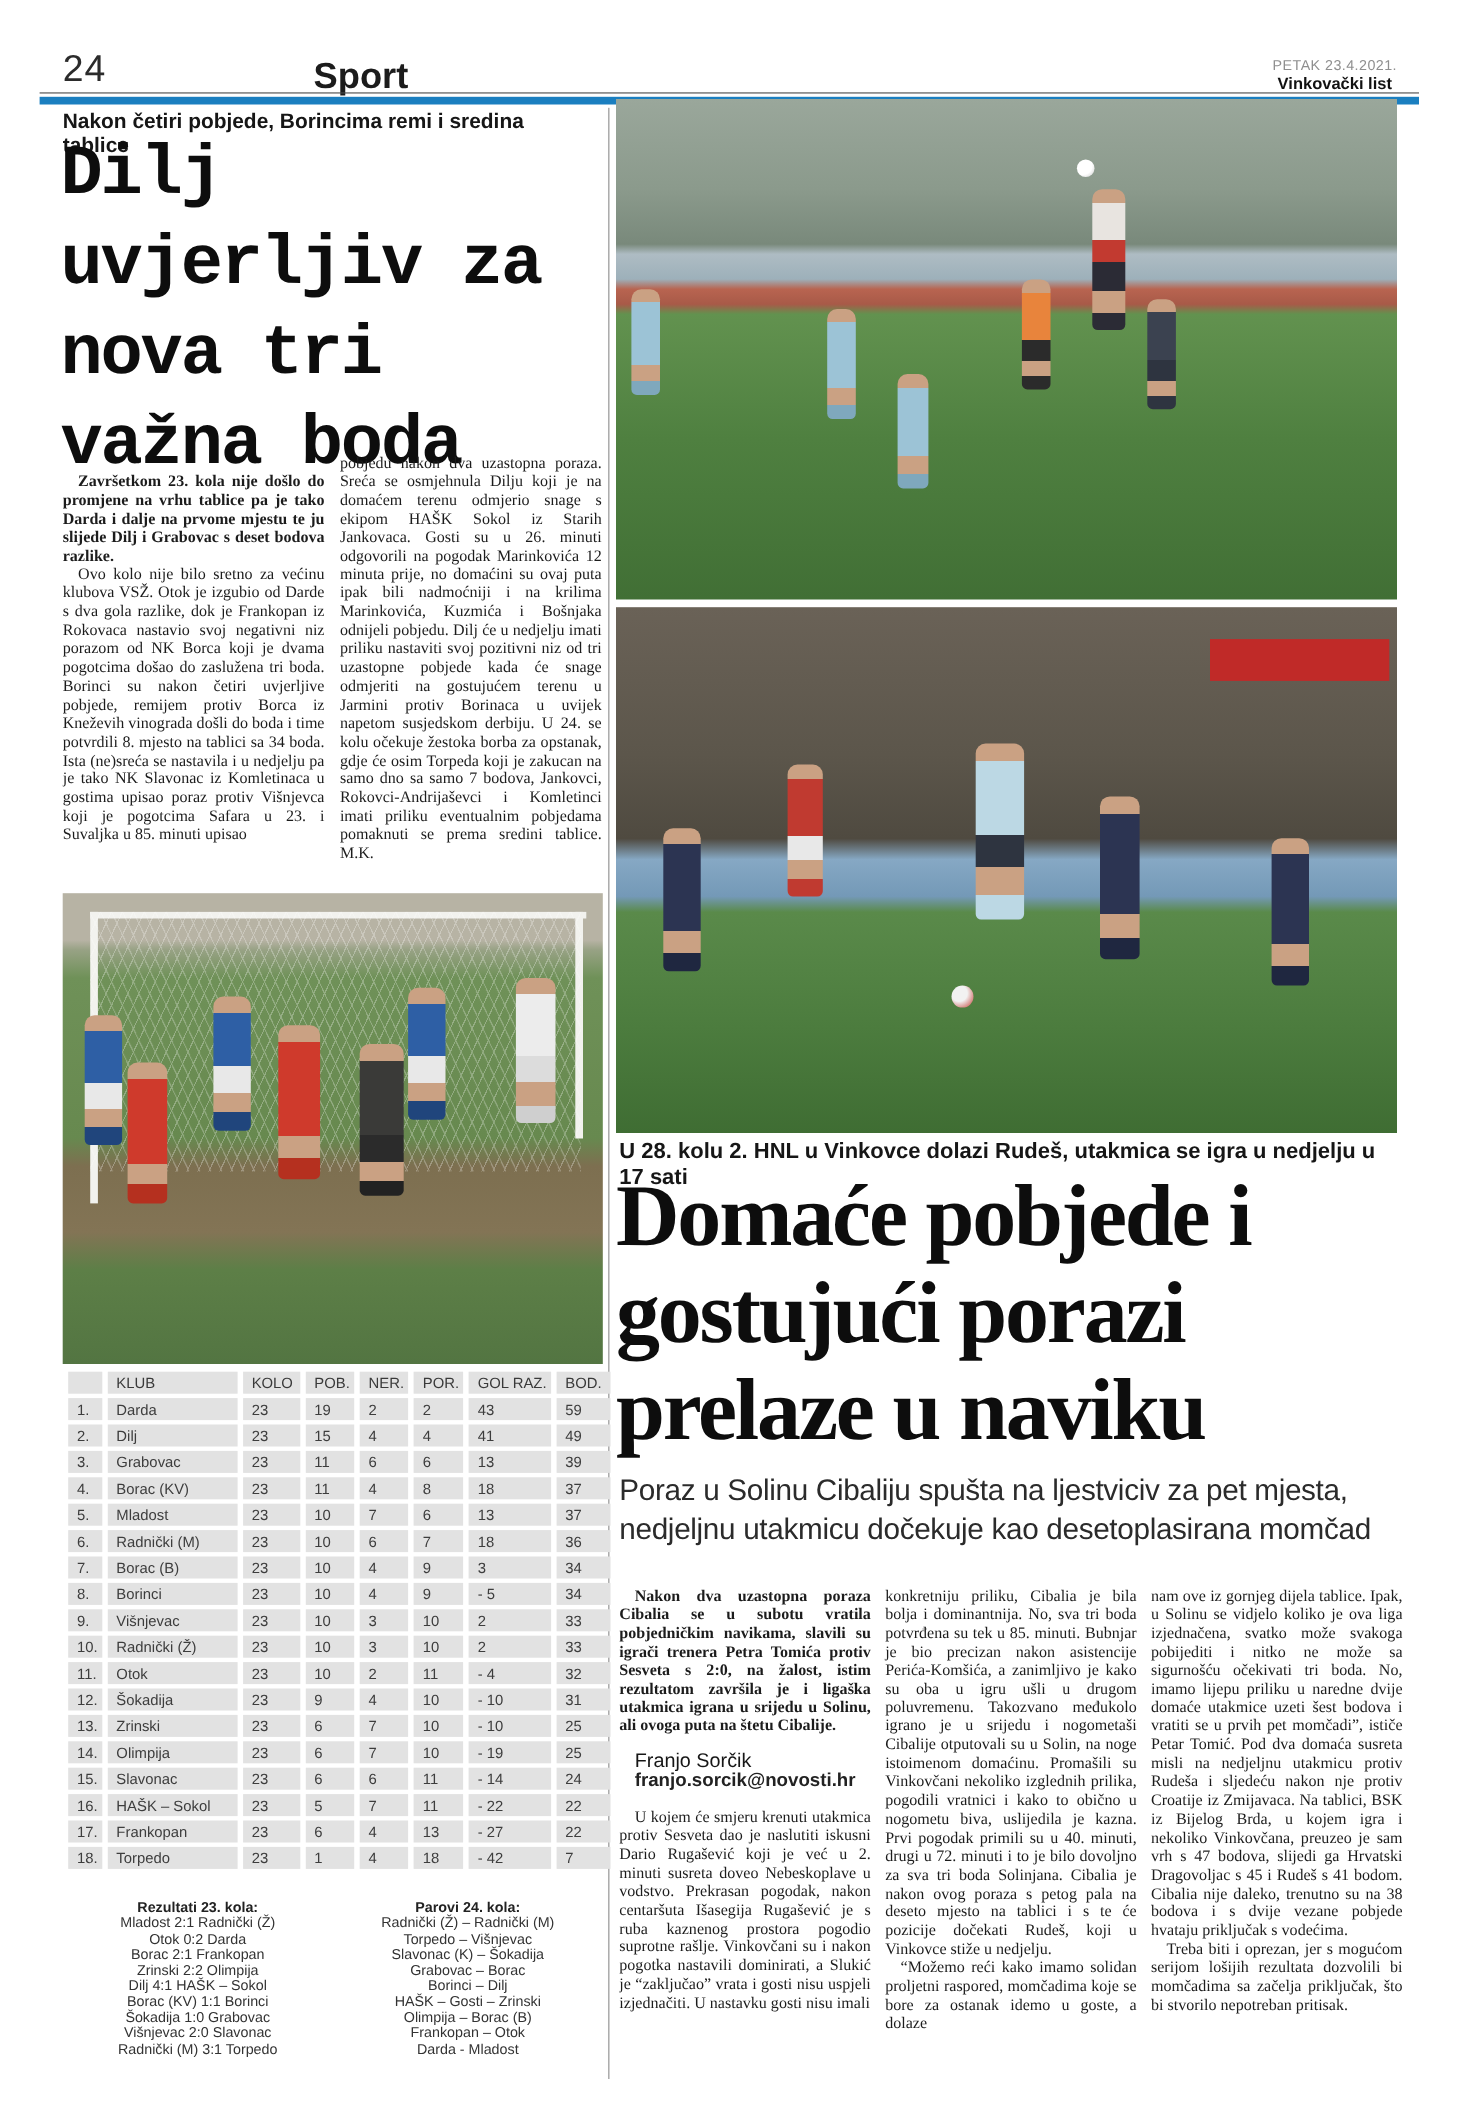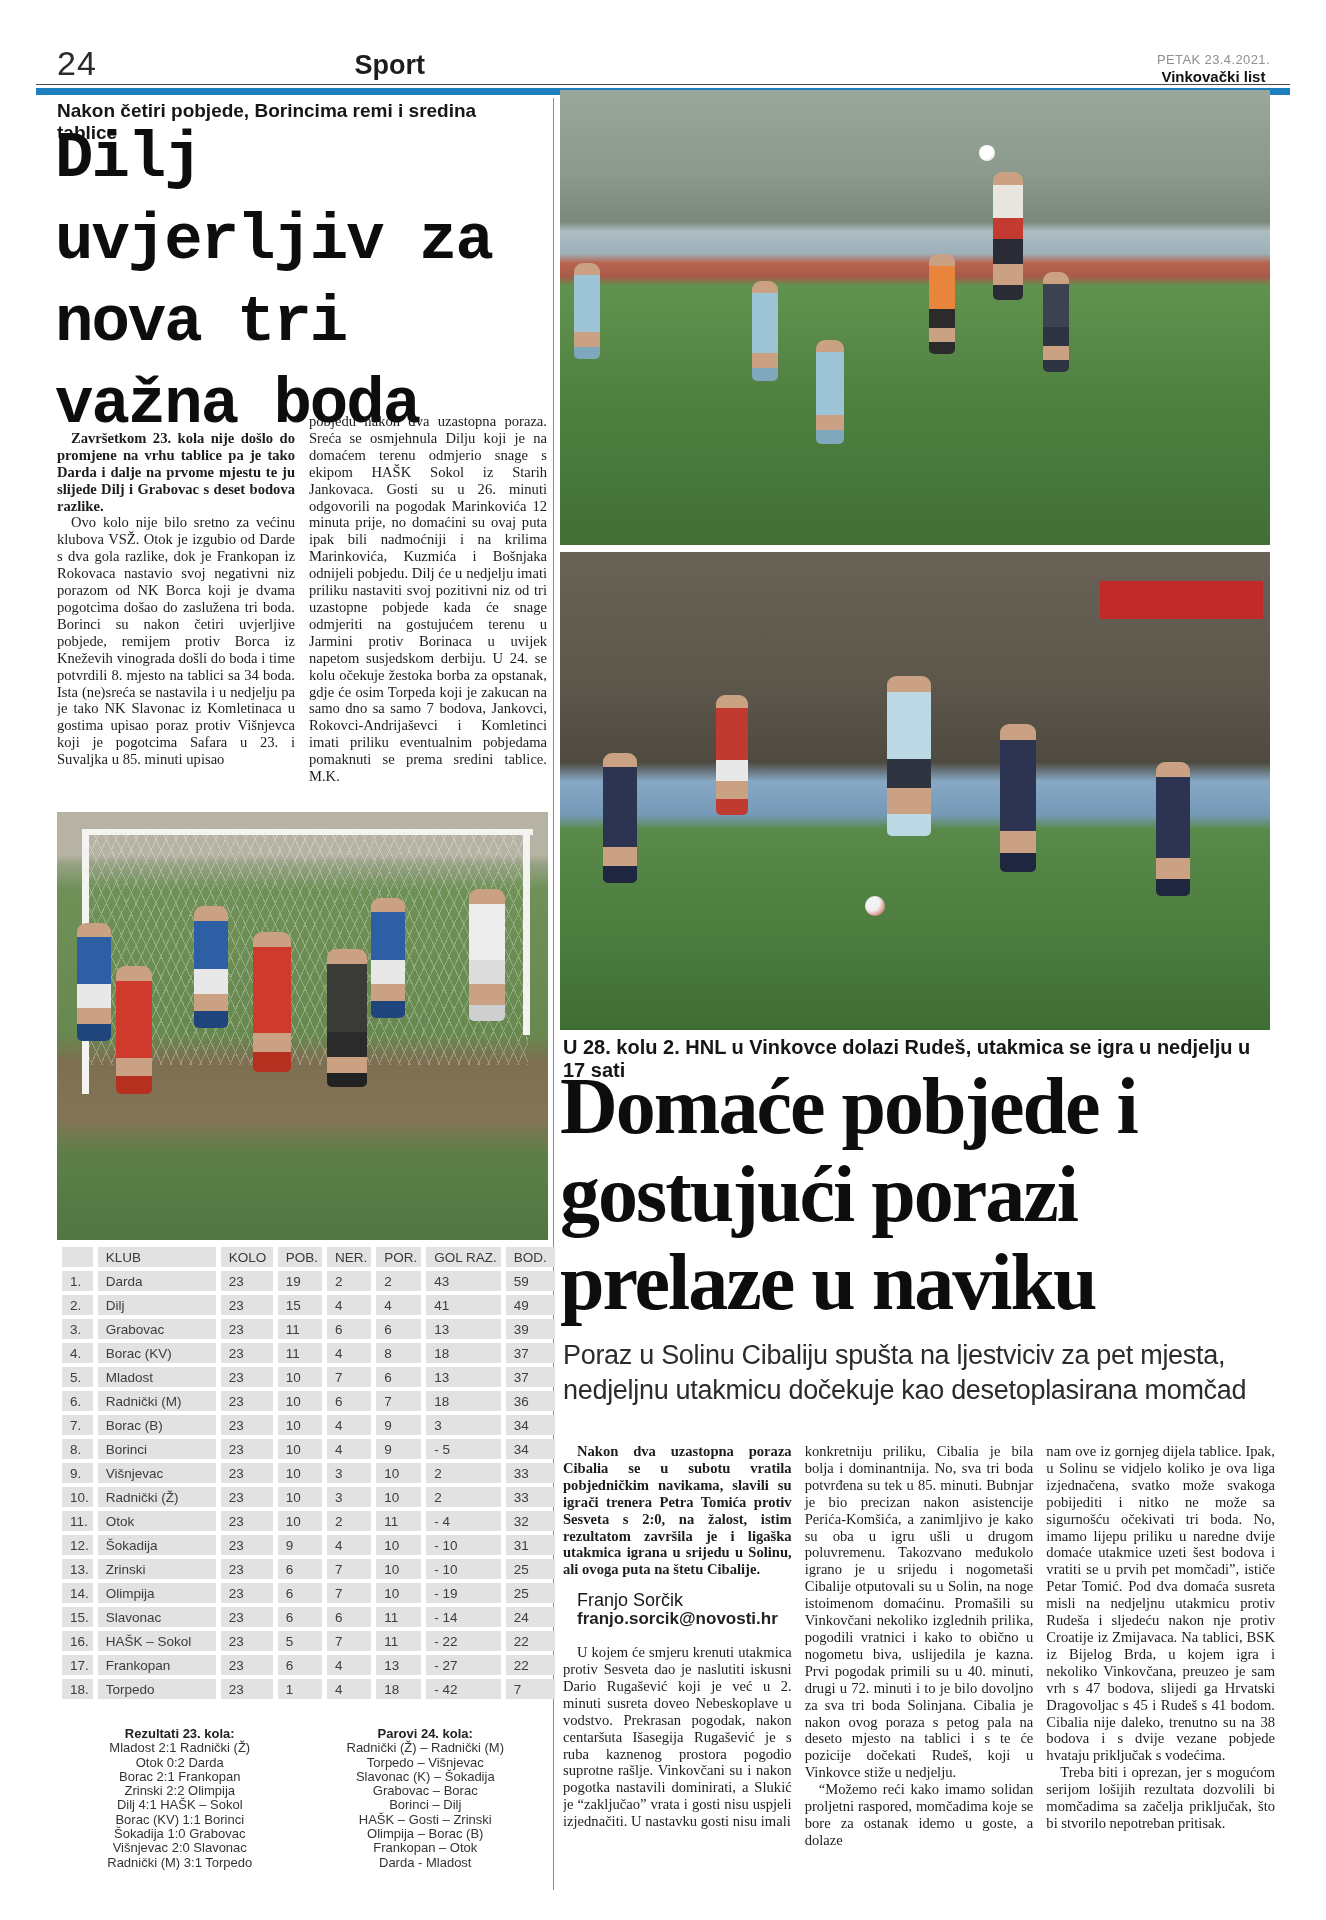--- a/index.html
+++ b/index.html
@@ -1,21 +1,21 @@
 <!DOCTYPE html>
 <html><head>
 <meta charset="utf-8">
 <style>
   * { margin:0; padding:0; box-sizing:border-box; }
   body { background:#ffffff; font-family:"Liberation Sans", sans-serif; }
   .page { position:relative; width:1326px; height:1920px; margin:0 auto; background:#fff; overflow:hidden; color:#1e1e1e; }
 
   
   .page-number { position:absolute; left:57px; top:44px; font-size:34px; font-weight:300; color:#2b2b2b; letter-spacing:1px; }
-  .section-title { position:absolute; left:285px; top:50px; width:140px; text-align:right; font-size:27px; font-weight:600; color:#1c1c1c; }
+  .section-title { position:absolute; left:285px; top:50px; width:140px; text-align:left; font-size:33px; font-weight:600; color:#1c1c1c; }
   .masthead-right { position:absolute; right:56px; top:52px; text-align:center; line-height:1.25; }
   .masthead-date { font-size:13px; color:#8f8f8f; letter-spacing:.4px; }
   .masthead-pub { font-size:15px; font-weight:700; color:#111; }
   .rule-thin { position:absolute; left:36px; right:36px; top:84px; height:1px; background:#4a4a4a; }
   .rule-blue { position:absolute; left:36px; right:36px; top:88px; height:7px; background:#1b7fc0; }
   .v-divider { position:absolute; left:553px; top:98px; width:1px; height:1792px; background:#8a8a8a; }
 
   
   .a1-kicker { position:absolute; left:57px; top:100px; width:470px; font-size:19px; font-weight:700; color:#161616; }
   .a1-headline { position:absolute; left:55px; top:118px; width:494px; font-family:Liberation Mono, monospace; font-weight:700; font-size:64px; line-height:82px; letter-spacing:-2px; color:#0d0d0d; }

